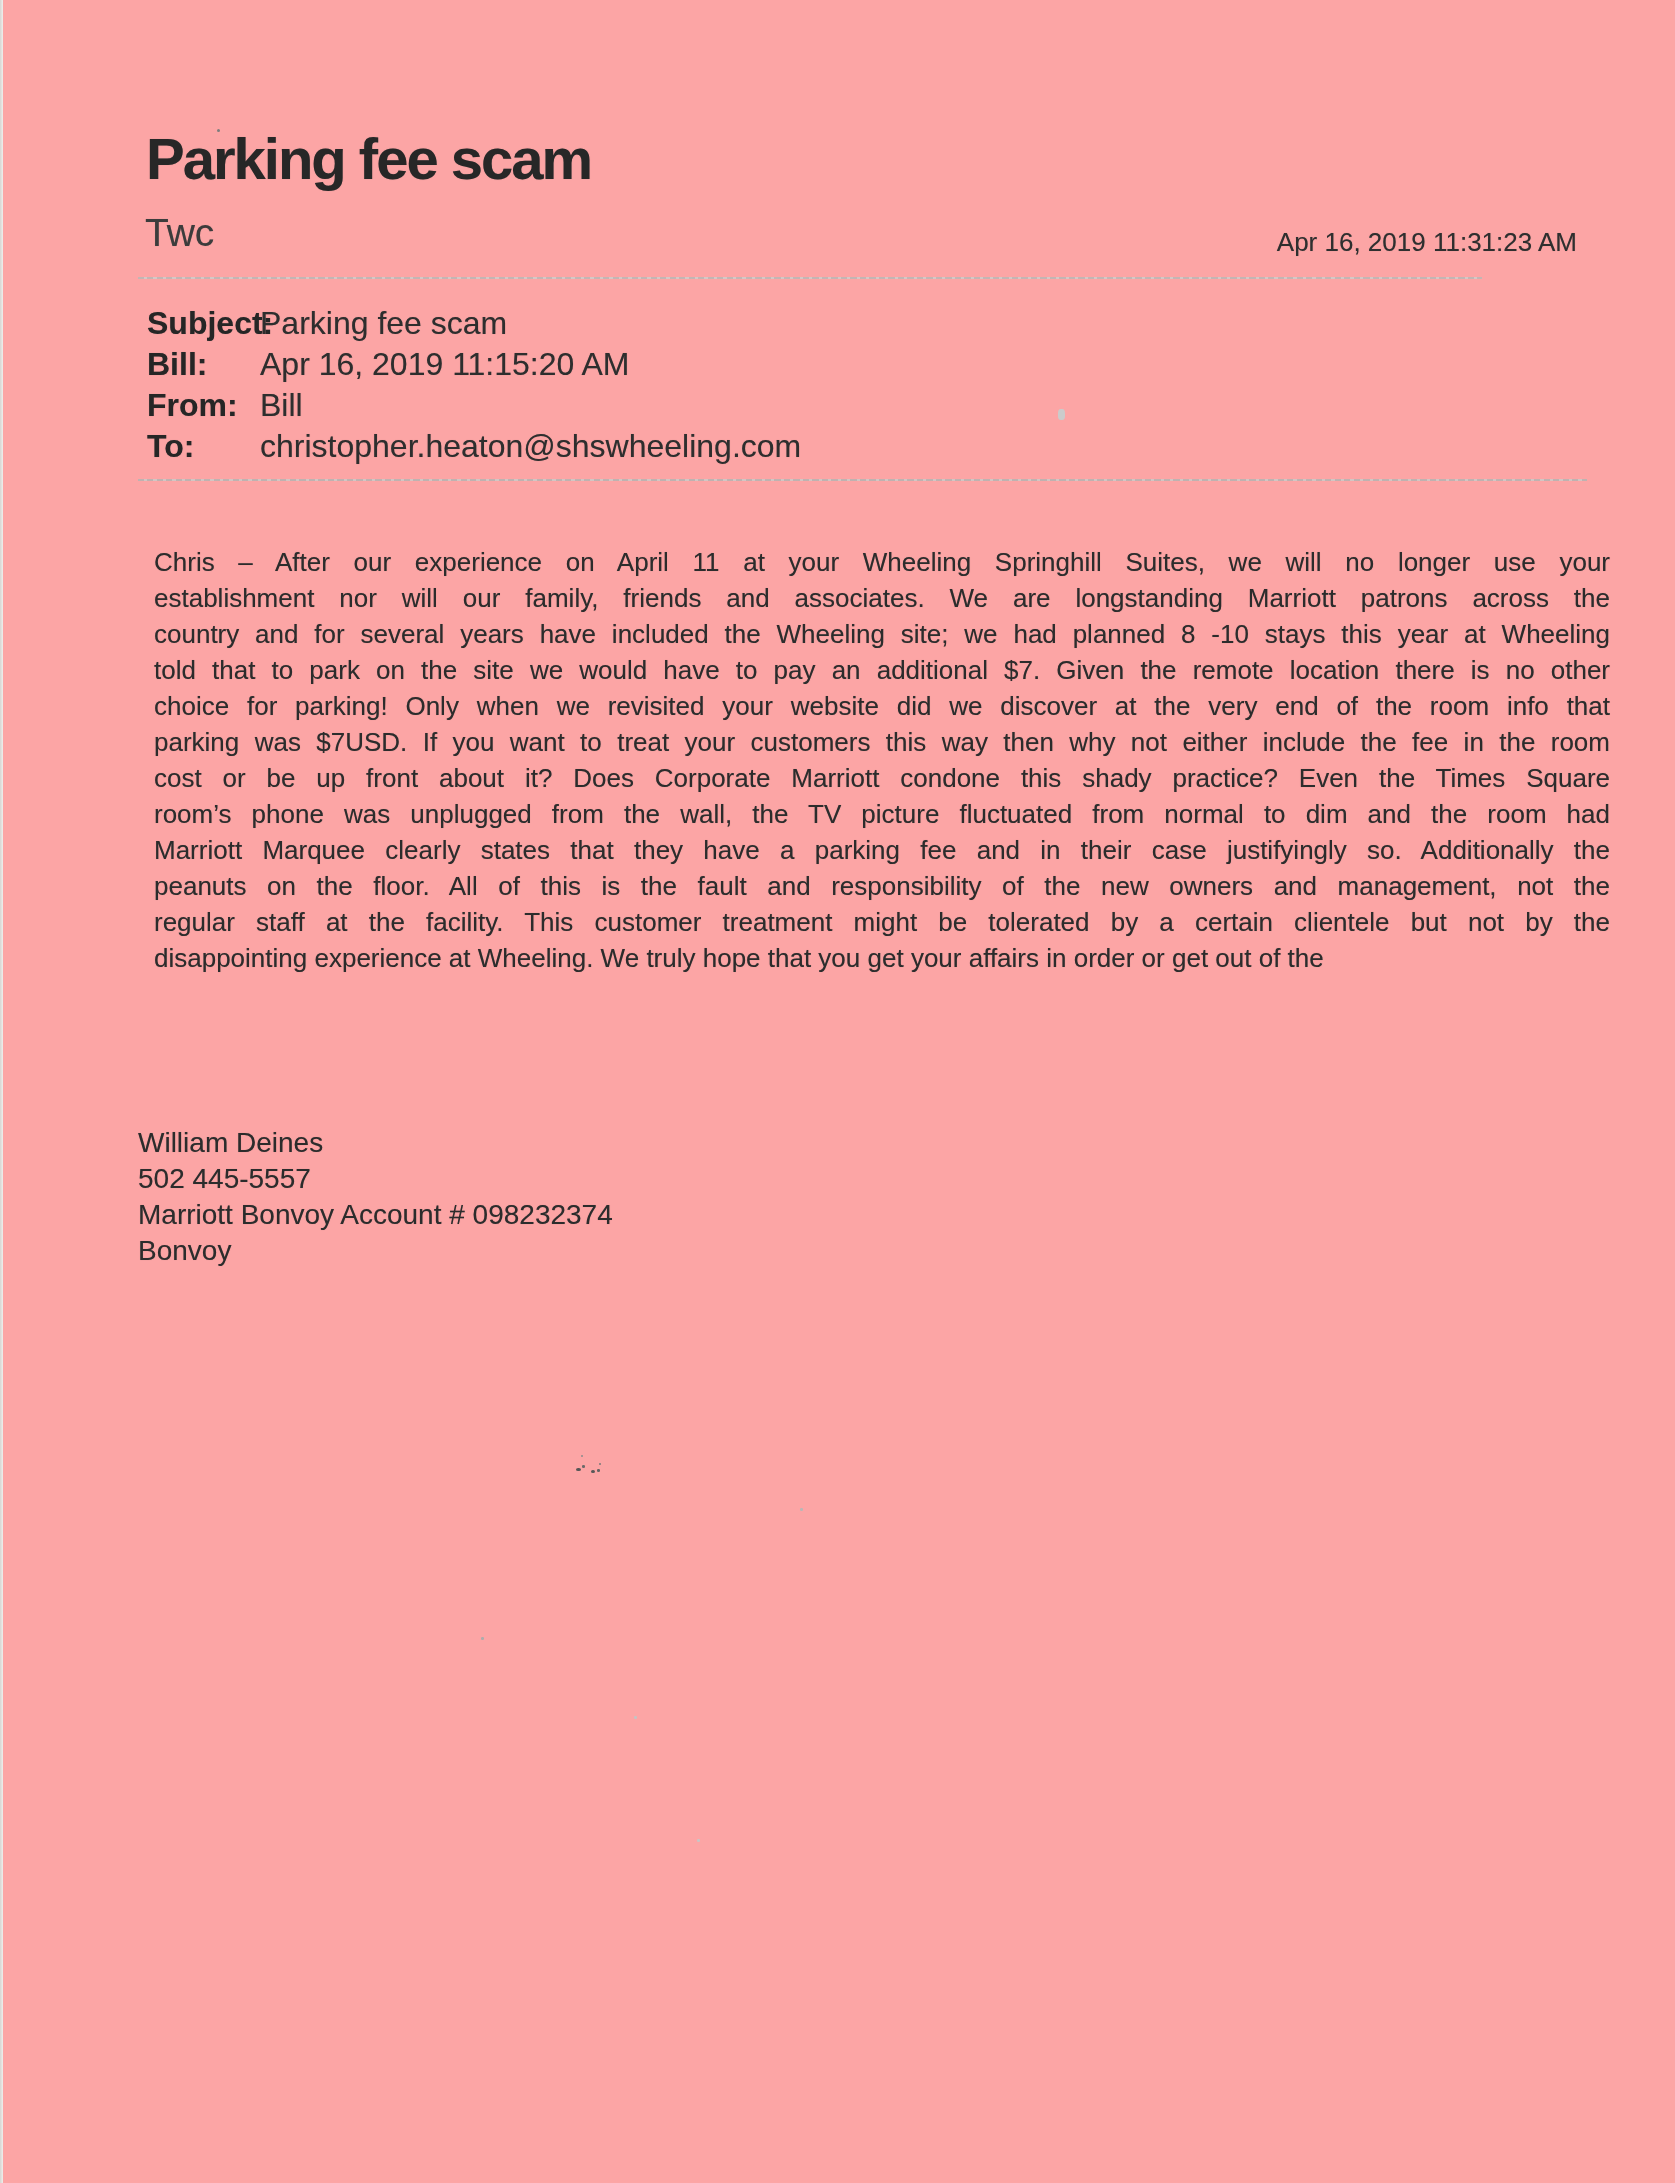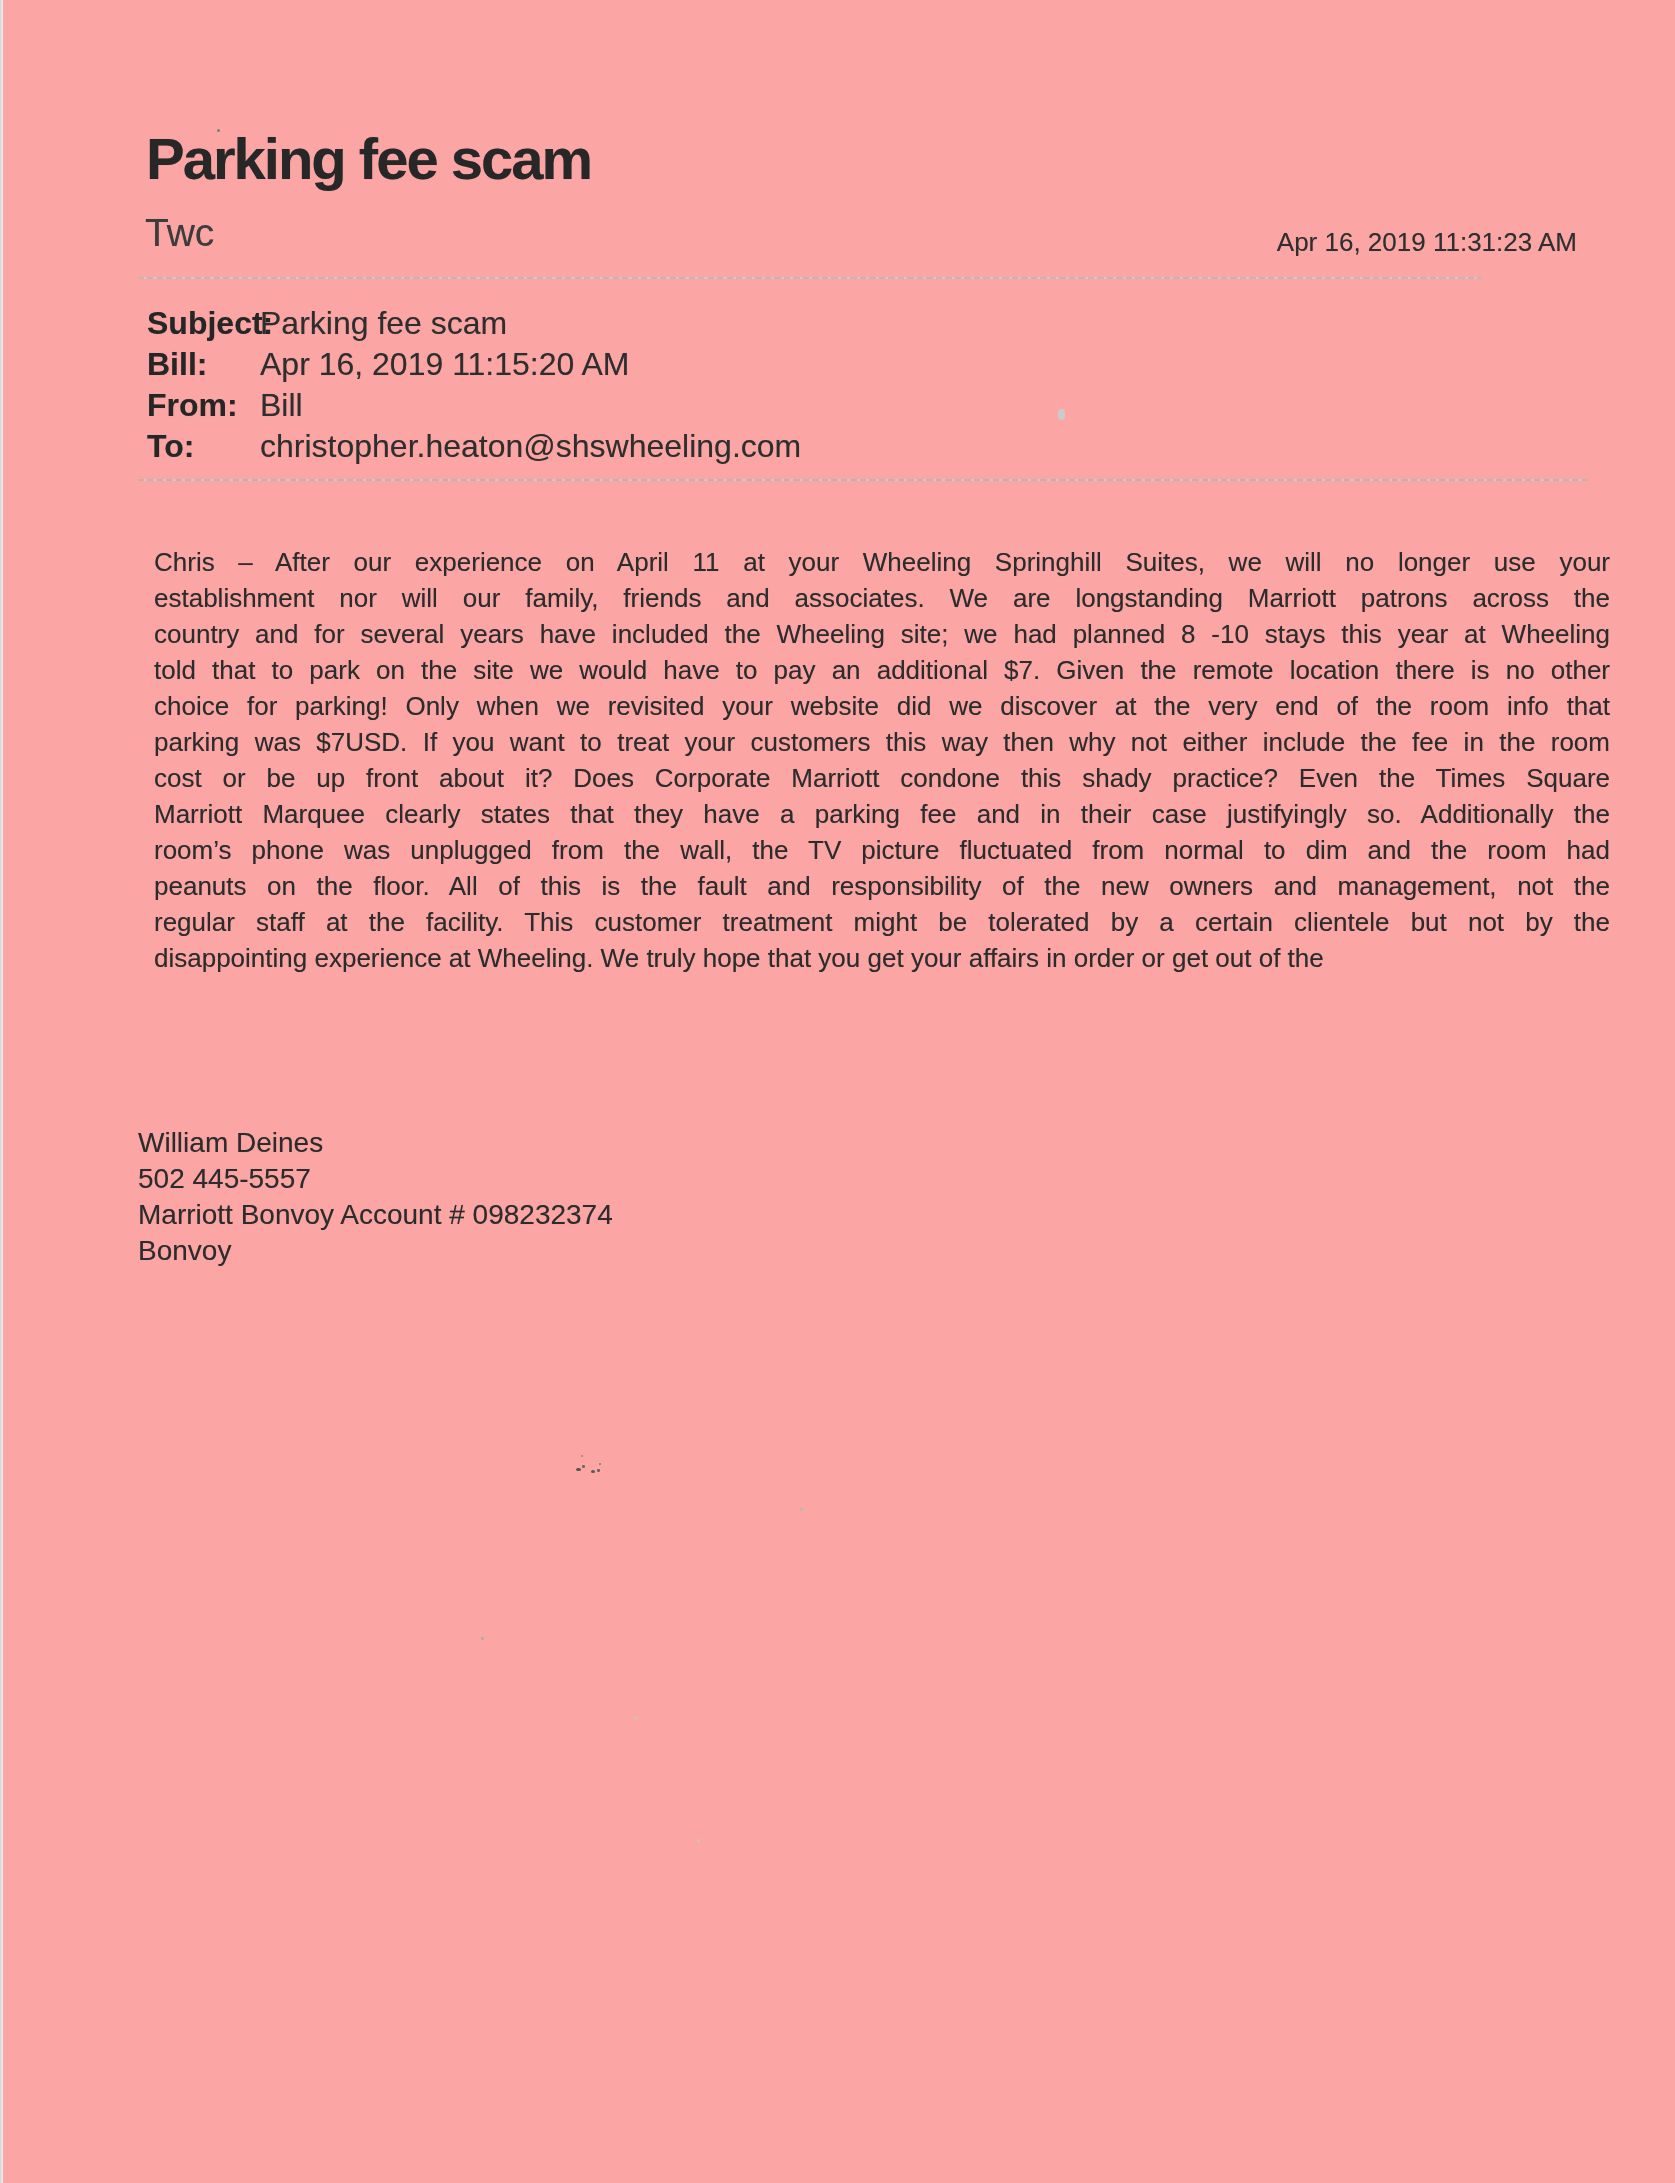--- a/index.html
+++ b/index.html
@@ -92,22 +92,22 @@
   <div class="sep sep2"></div>
 
   <div class="body" id="bodyMount">
       <div class="line"><span>Chris – After our experience on April 11 at your Wheeling Springhill Suites, we will no longer use your</span></div>
       <div class="line"><span>establishment nor will our family, friends and associates. We are longstanding Marriott patrons across the</span></div>
       <div class="line"><span>country and for several years have included the Wheeling site; we had planned 8 -10 stays this year at Wheeling</span></div>
       <div class="line"><span>told that to park on the site we would have to pay an additional $7. Given the remote location there is no other</span></div>
       <div class="line"><span>choice for parking! Only when we revisited your website did we discover at the very end of the room info that</span></div>
       <div class="line"><span>parking was $7USD. If you want to treat your customers this way then why not either include the fee in the room</span></div>
       <div class="line"><span>cost or be up front about it? Does Corporate Marriott condone this shady practice? Even the Times Square</span></div>
+      <div class="line"><span>room’s phone was unplugged from the wall, the TV picture fluctuated from normal to dim and the room had</span></div>
       <div class="line"><span>Marriott Marquee clearly states that they have a parking fee and in their case justifyingly so. Additionally the</span></div>
-      <div class="line"><span>room’s phone was unplugged from the wall, the TV picture fluctuated from normal to dim and the room had</span></div>
       <div class="line"><span>peanuts on the floor. All of this is the fault and responsibility of the new owners and management, not the</span></div>
       <div class="line"><span>regular staff at the facility. This customer treatment might be tolerated by a certain clientele but not by the</span></div>
       <div class="line"><span>disappointing experience at Wheeling. We truly hope that you get your affairs in order or get out of the</span></div>
     </div>
 
   <div class="signature" id="sigMount">
       <div class="sigline">William Deines</div>
       <div class="sigline">502 445-5557</div>
       <div class="sigline">Marriott Bonvoy Account # 098232374</div>
       <div class="sigline">Bonvoy</div>

